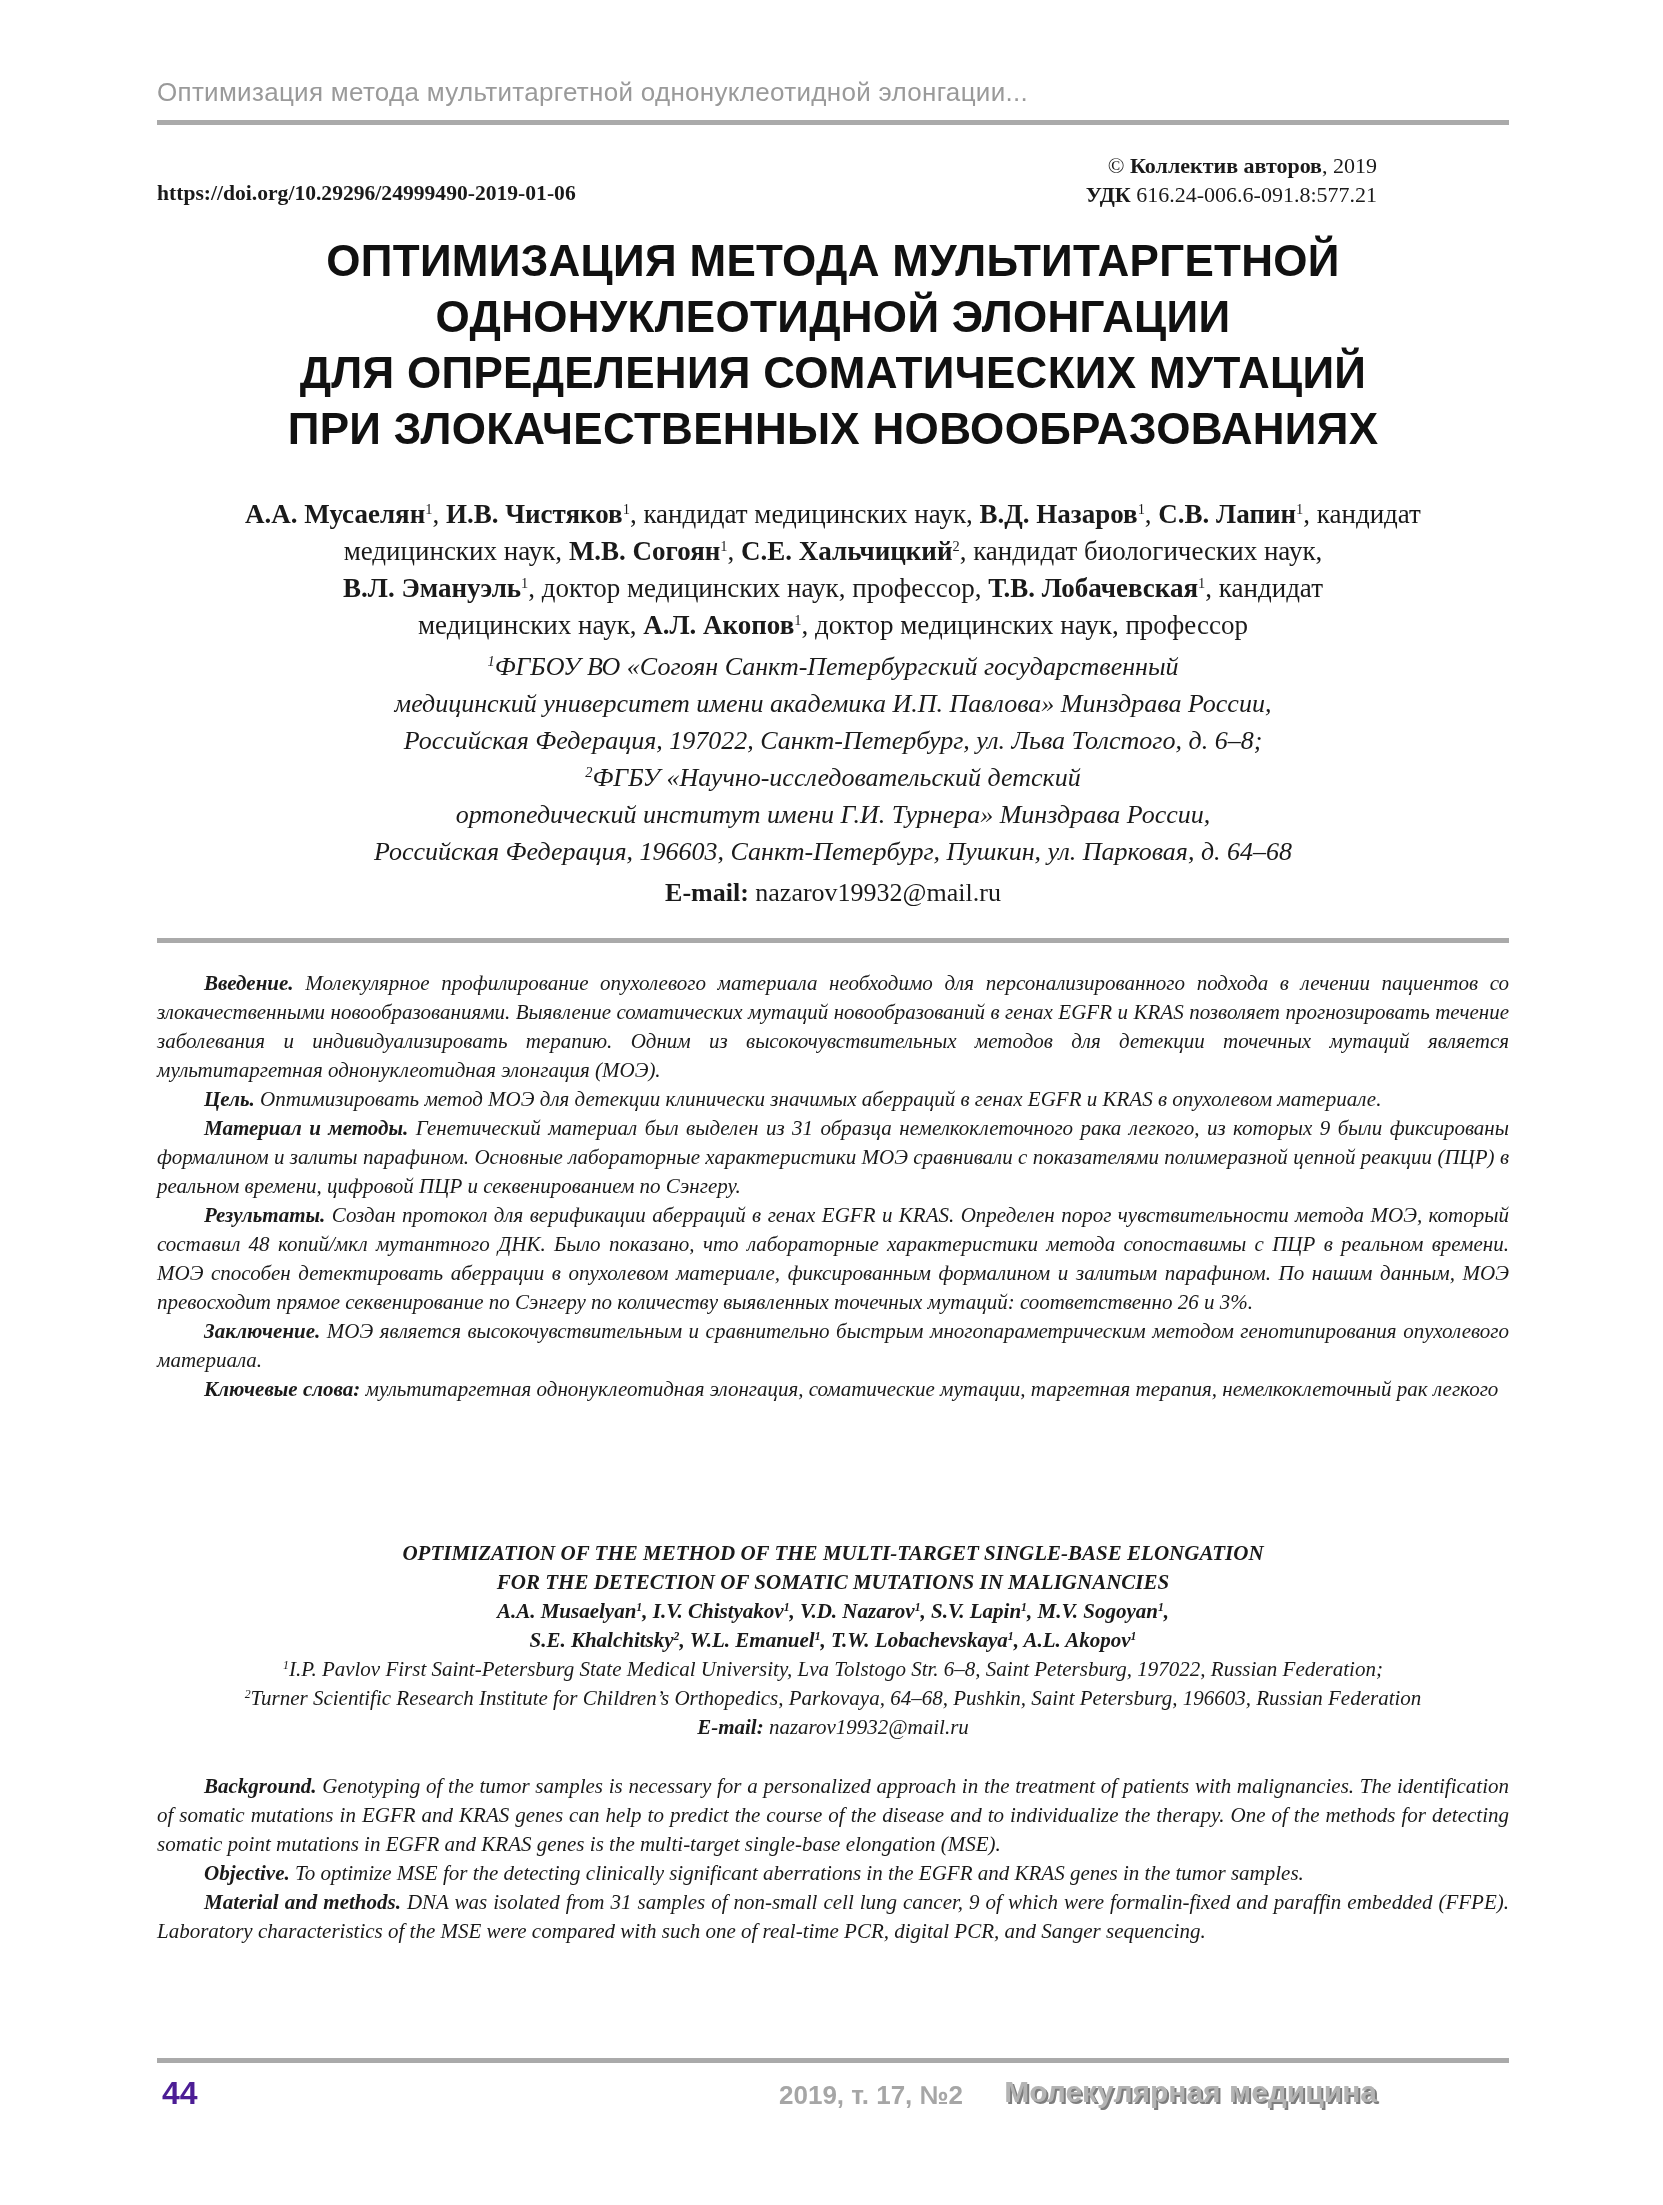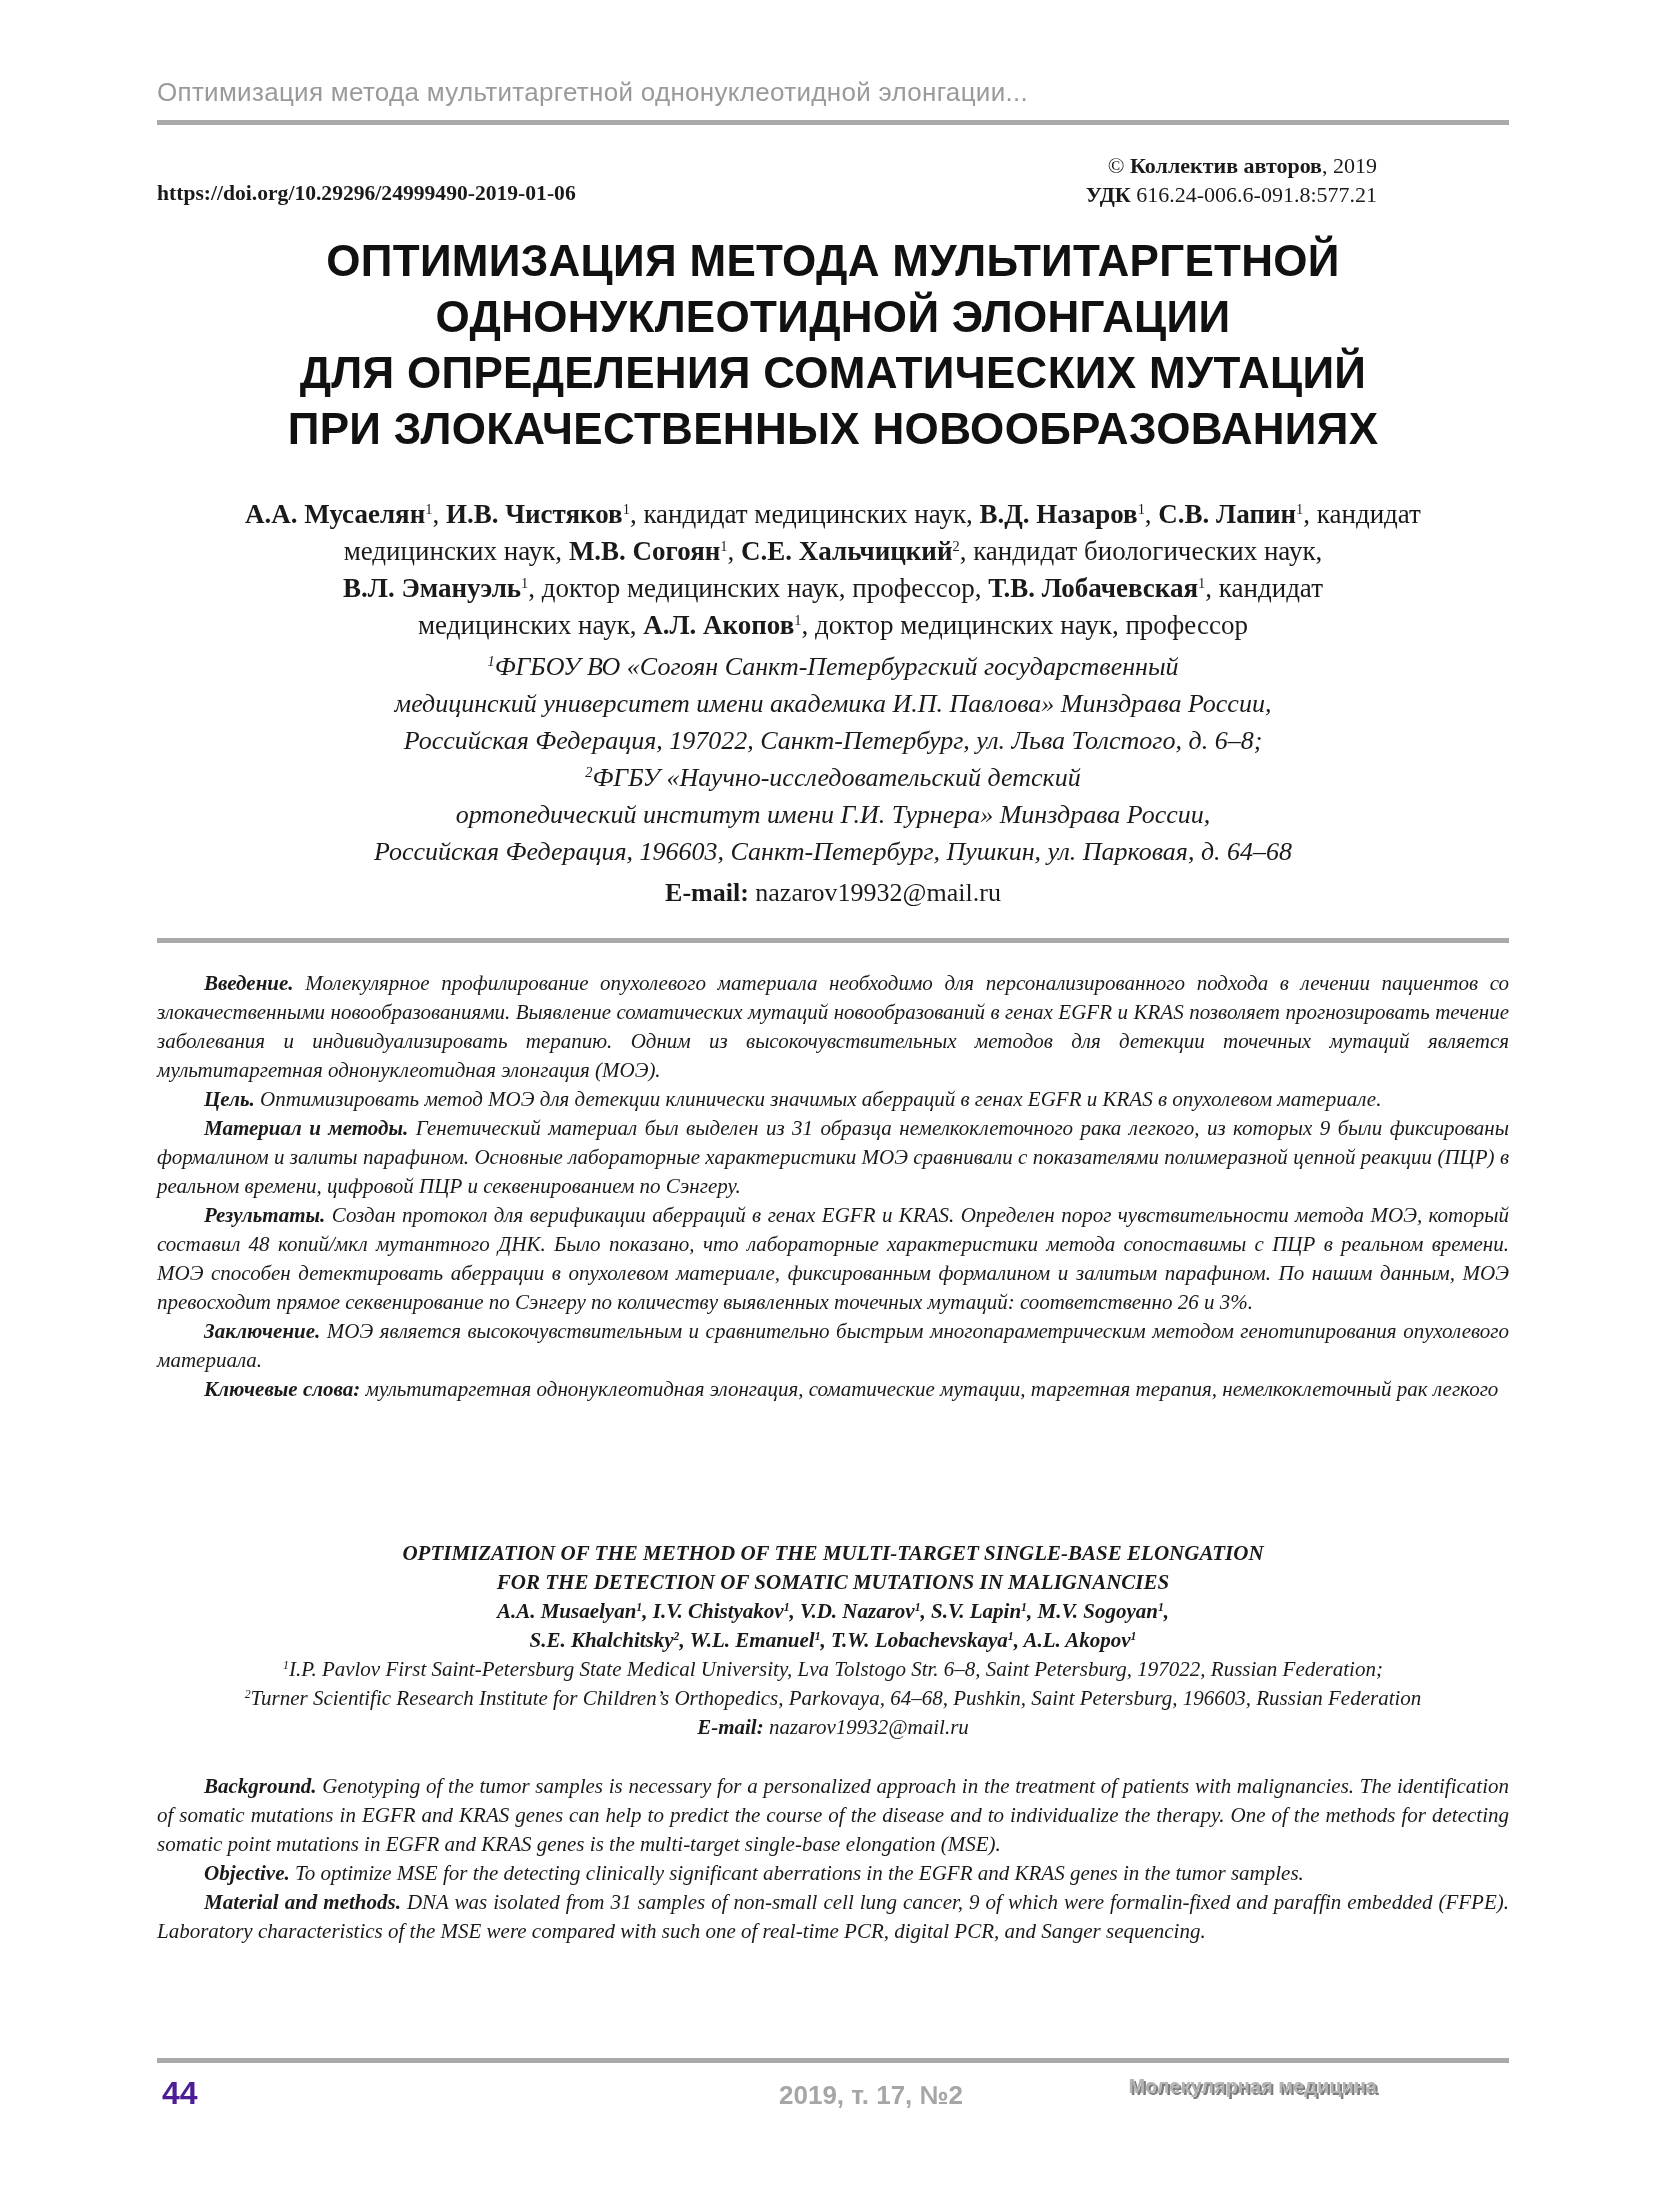--- a/index.html
+++ b/index.html
@@ -54,21 +54,21 @@
     .en-head .au { font-weight: bold; white-space: nowrap; }
     .en-head .af { white-space: nowrap; }
     .en-head sup { font-size: 11.8px; vertical-align: 7.2px; line-height: 0; }
 
     
     .footer-num { position: absolute; left: 162px; top: 2075px; font-family: "Liberation Sans", "DejaVu Sans", sans-serif;
                   font-weight: bold; font-size: 32px; color: #4c1d95; }
     .footer-issue { position: absolute; left: 779px; top: 2080px; font-family: "Liberation Sans", "DejaVu Sans", sans-serif;
                     font-weight: bold; font-size: 26px; color: #a6a6a6; }
     .footer-journal { position: absolute; right: 155px; top: 2075px; font-family: "Liberation Sans", "DejaVu Sans", sans-serif;
-                      font-weight: bold; font-size: 20px; color: #b4b4b4; text-shadow: 2px 2px 0 #7d7d7d; }
+                      font-weight: bold; font-size: 30px; color: #b4b4b4; text-shadow: 2px 2px 0 #7d7d7d; }
   </style>
 </head>
 <body>
 
 <div class="page">
 
   <div class="running-head">Оптимизация метода мультитаргетной однонуклеотидной элонгации...</div>
   <div class="rule top"></div>
 
   <div class="meta-right">

